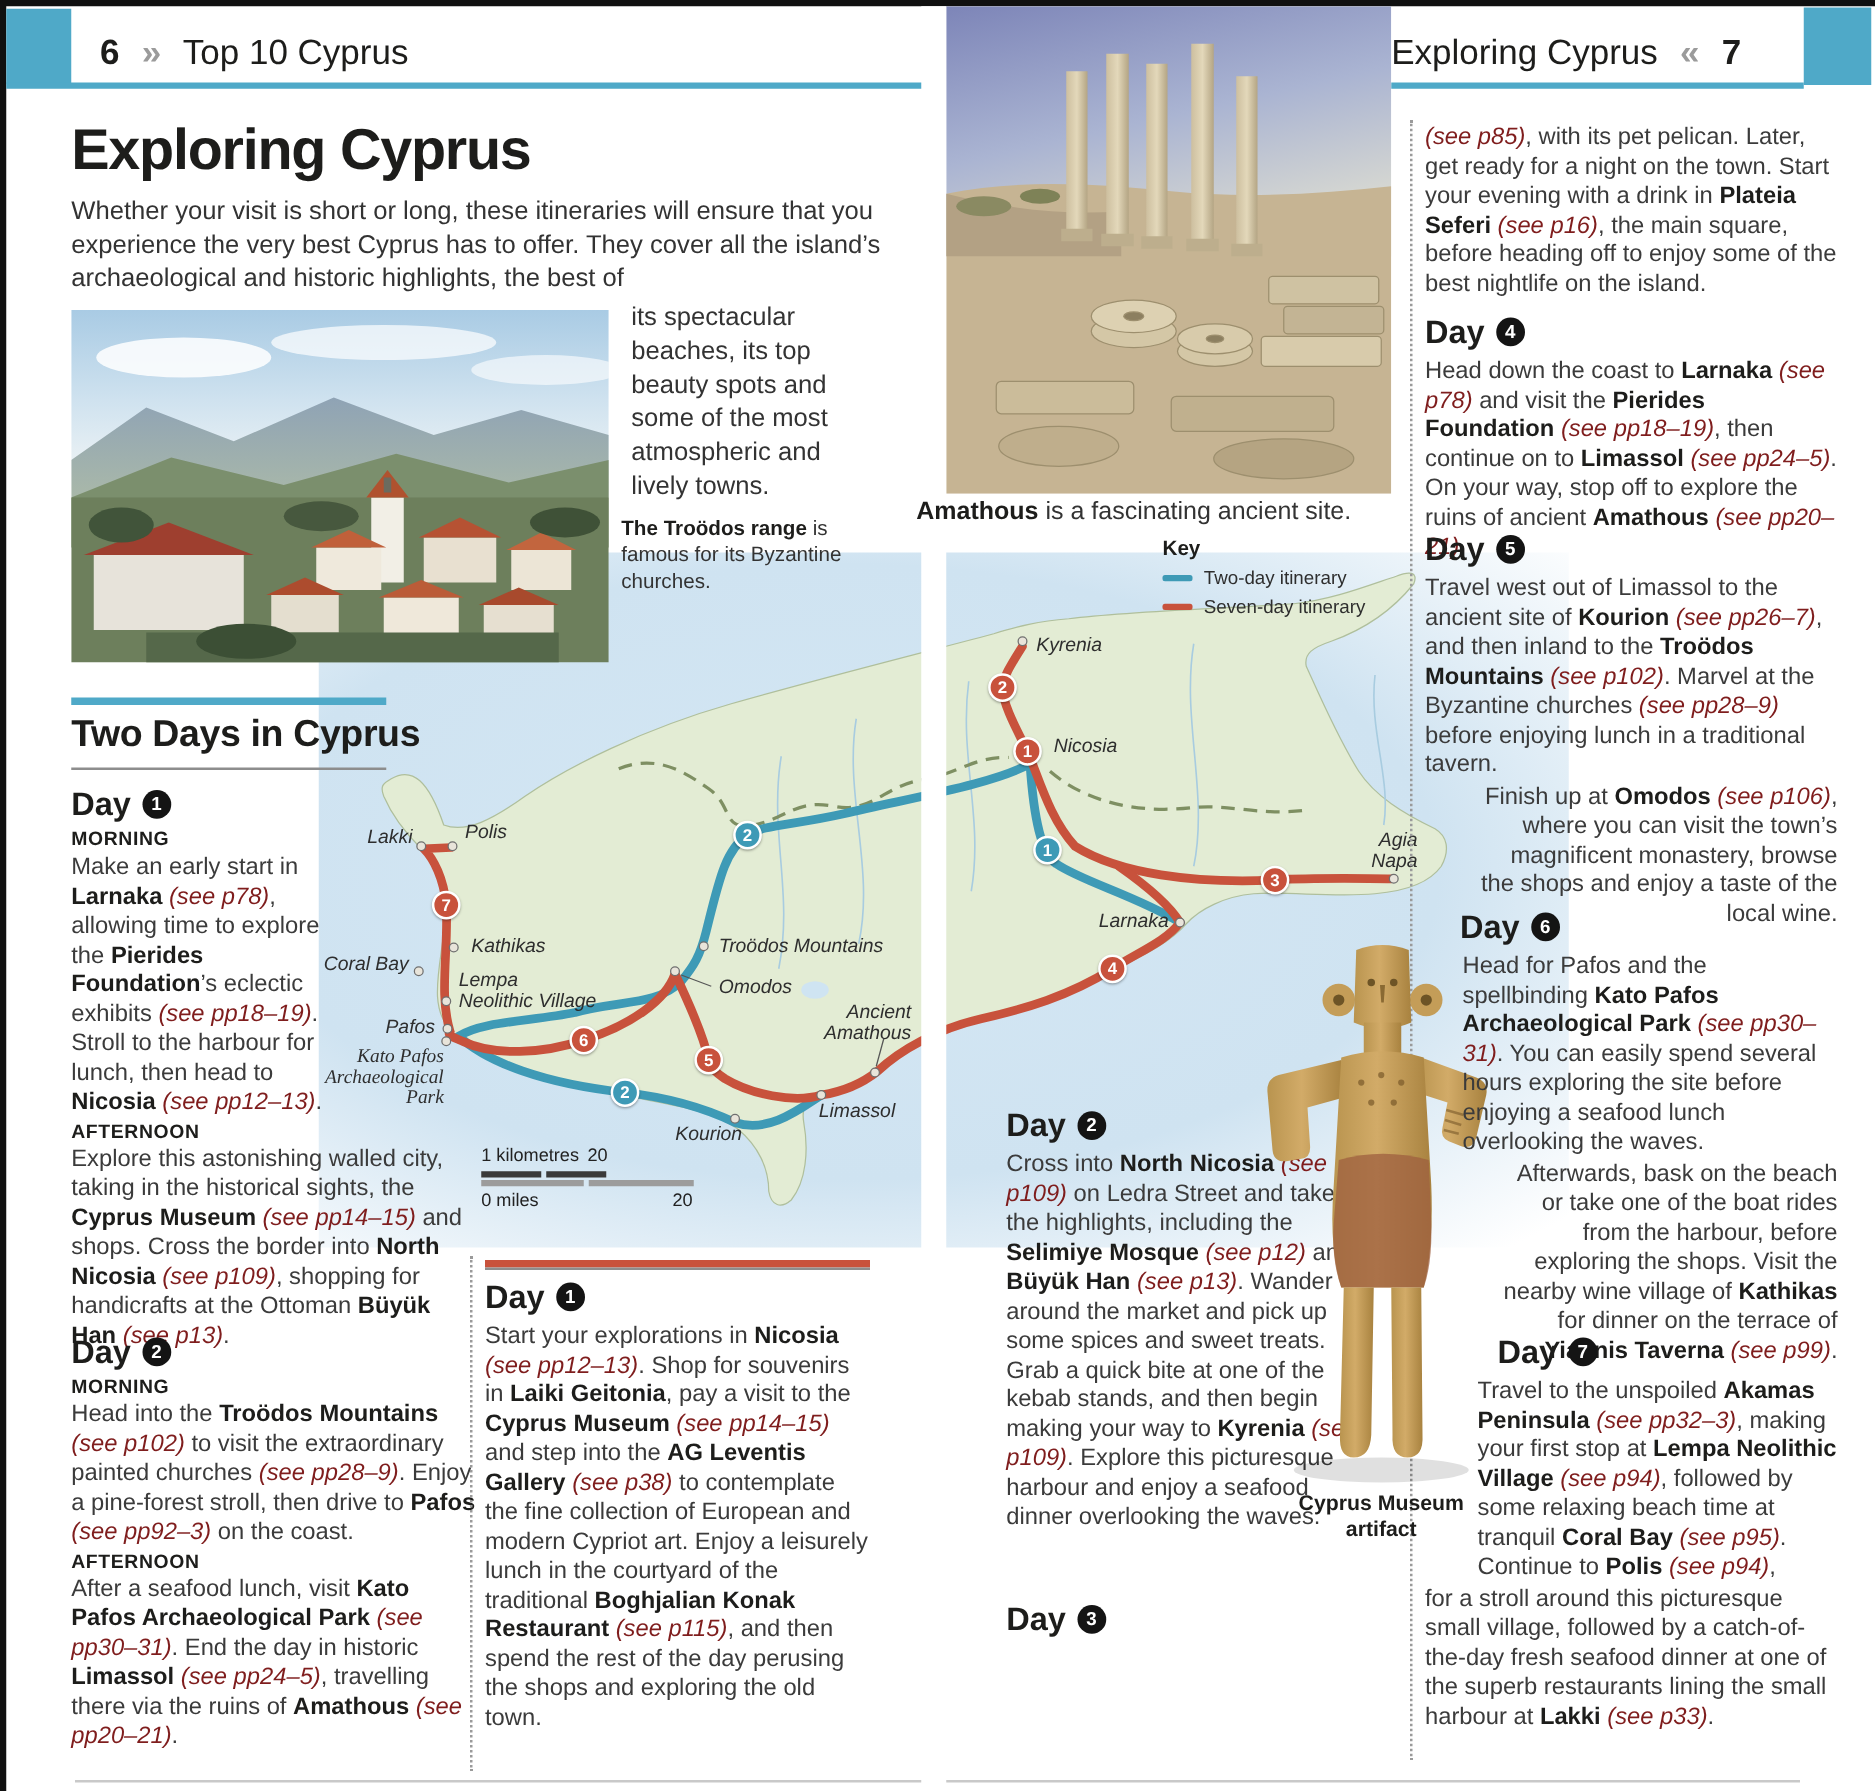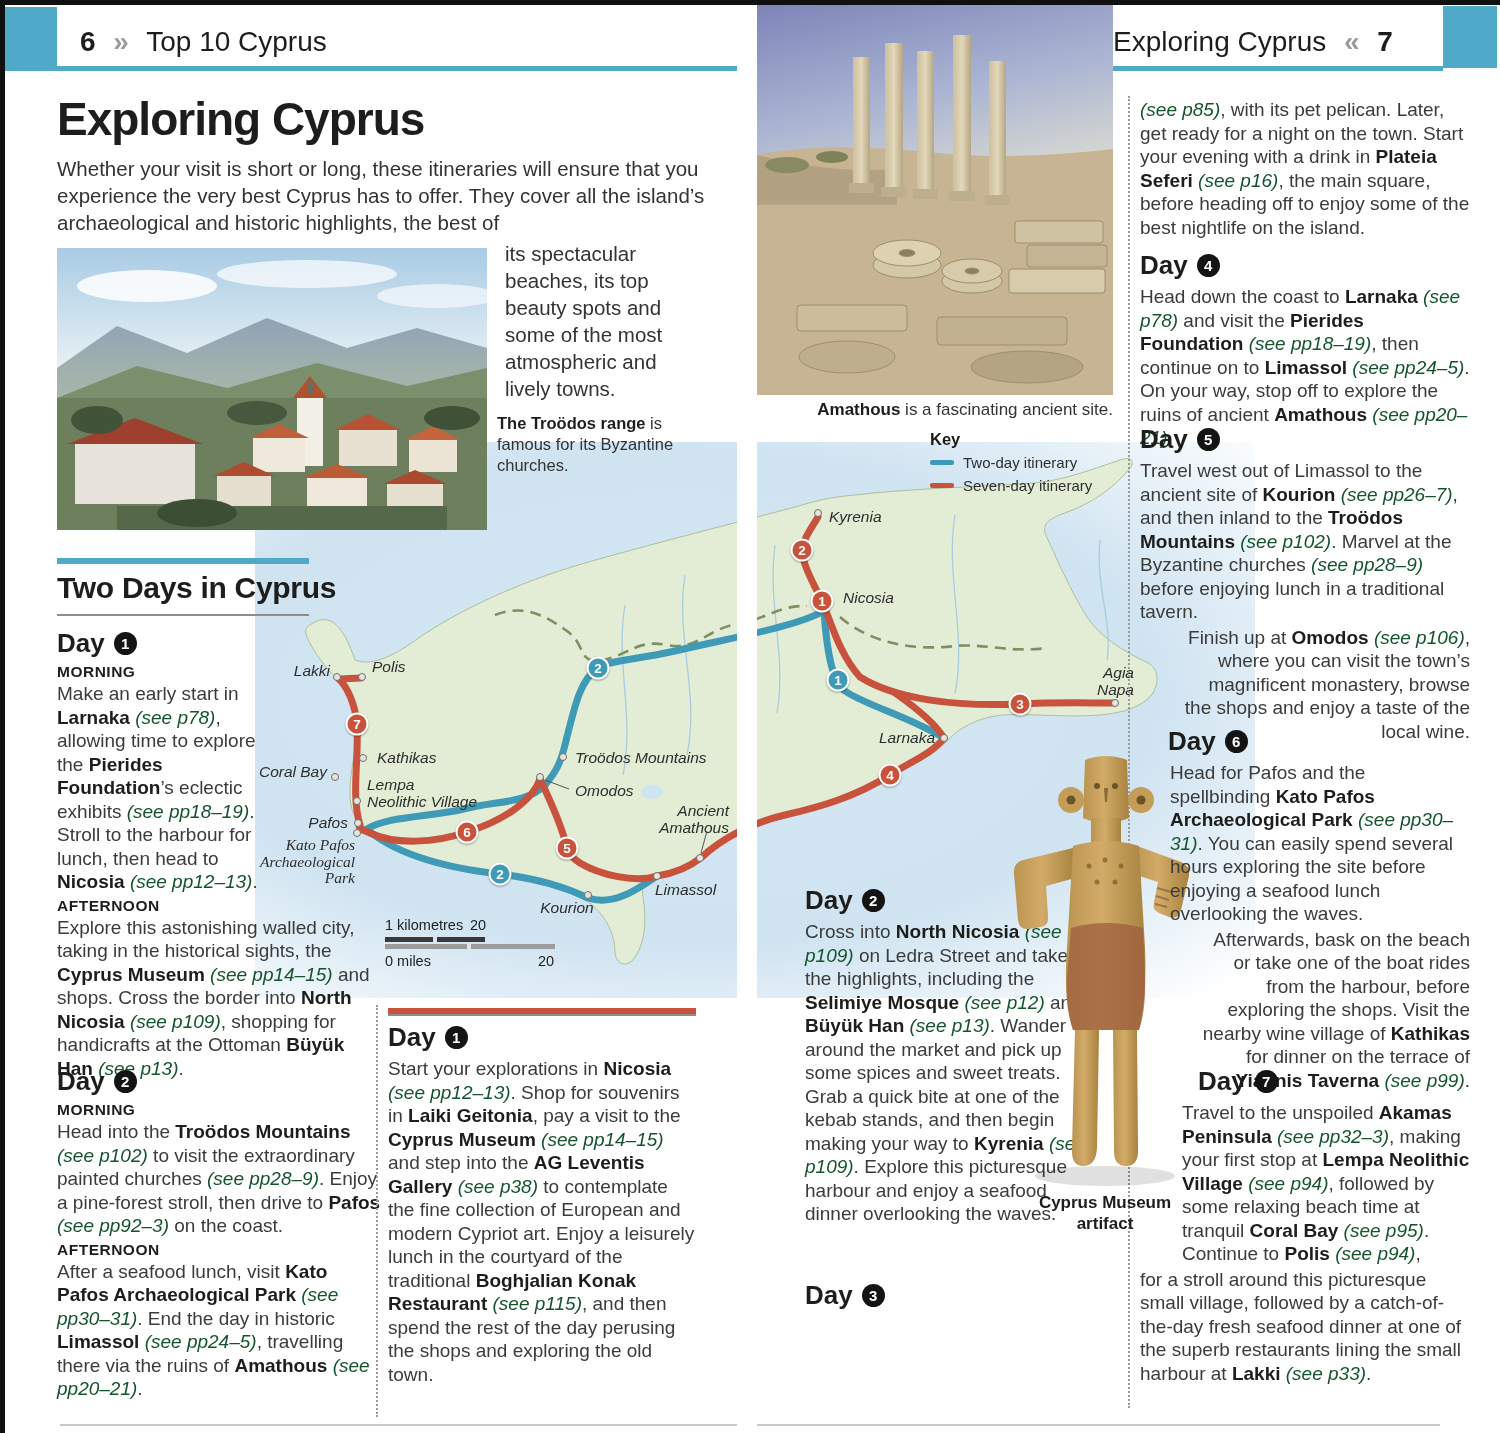--- a/index.html
+++ b/index.html
@@ -19,21 +19,21 @@
   .caption b{color:#1d1d1b;}
   .sec-bar{height:6px;}
   .sec-head h2{font-size:30px;font-weight:700;color:#1d1d1b;margin:7px 0 9px;letter-spacing:-.3px;}
   .sec-rule{height:2px;background:#8d8d8d;}
   .day-head{font-size:26px;font-weight:700;color:#1d1d1b;display:flex;align-items:center;gap:9px;margin:0 0 4px 0;text-align:right;}
   .badge{display:inline-flex;width:23px;height:23px;border-radius:50%;background:#141414;color:#fff;
          font-size:15px;font-weight:700;align-items:center;justify-content:center;flex:0 0 auto;}
   .period{font-size:15.5px;font-weight:700;letter-spacing:.5px;color:#1d1d1b;margin:3px 0 1px;}
   .body{font-size:19px;line-height:23.5px;color:#3b3b3b;margin:0 0 2px 0;}
   .body b{color:#1d1d1b;font-weight:700;}
-  .body i{color:#14532d;}
+  .body i{color:#7f1d1d;}
   .ta-right{text-align:right;}
   
   .dotted-v{width:0;border-left:2px dotted #9a9a9a;}
   
   #sea{background:radial-gradient(ellipse at 42% 46%, #d4e7f4 0%, #cfe3f1 58%, rgba(255,255,255,0) 96%);}
   #map-overlay{pointer-events:none;}
   .mlabel{position:absolute;font-style:italic;font-size:15.5px;line-height:16.5px;color:#2e2e2e;white-space:nowrap;}
   .mlabel.left{transform:translateY(-50%);}
   .mlabel.right{transform:translate(-100%,-50%);text-align:right;}
   .mlabel.center{transform:translate(-50%,-50%);text-align:center;}
@@ -268,21 +268,21 @@
   <g fill="#cfc2a2" stroke="#9d8f6e" stroke-width="1">
     <rect x="258" y="216" width="88" height="22" rx="3"></rect>
     <rect x="270" y="240" width="80" height="22" rx="3" fill="#c3b494"></rect>
     <rect x="252" y="264" width="96" height="24" rx="3" fill="#d8cbab"></rect>
     <rect x="40" y="300" width="110" height="26" rx="4" fill="#cbbc9a"></rect>
     <rect x="180" y="312" width="130" height="28" rx="4" fill="#c0b08e"></rect>
     <ellipse cx="90" cy="352" rx="48" ry="16" fill="#bfae8c"></ellipse>
     <ellipse cx="270" cy="362" rx="56" ry="16" fill="#b5a482"></ellipse>
   </g>
 </svg>
-<p class="abs caption" style="left:757px;top:399px;width:356px;margin:0;text-align:right;font-size:17px"><b>Amathous</b> is a fascinating ancient site.</p>
+<p class="abs caption" style="left:729px;top:399px;width:356px;margin:0;text-align:center;font-size:20px"><b>Amathous</b> is a fascinating ancient site.</p>
 
 <div class="abs" style="left:930px;top:430px">
   <div class="key-title">Key</div>
   <div id="key-items">
       <div class="key-row">
         <span class="key-swatch" style="background: rgb(62, 154, 182);"></span>
         <span>Two-day itinerary</span>
       </div>
       <div class="key-row">
         <span class="key-swatch" style="background: rgb(200, 82, 60);"></span>

